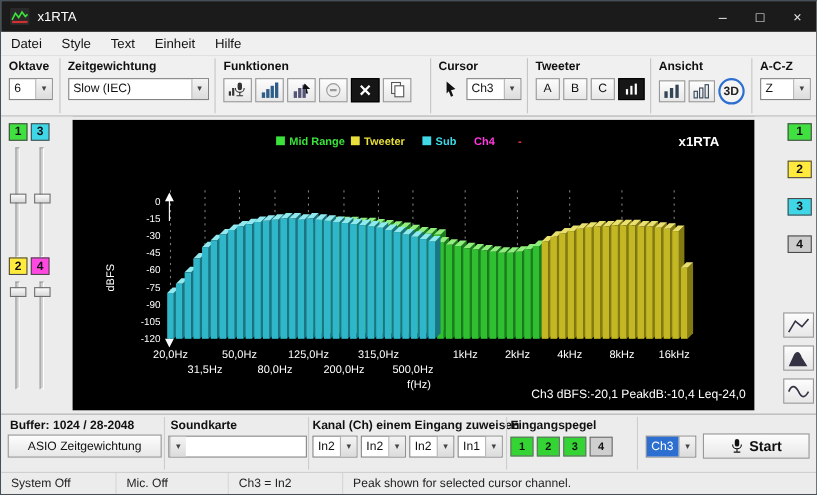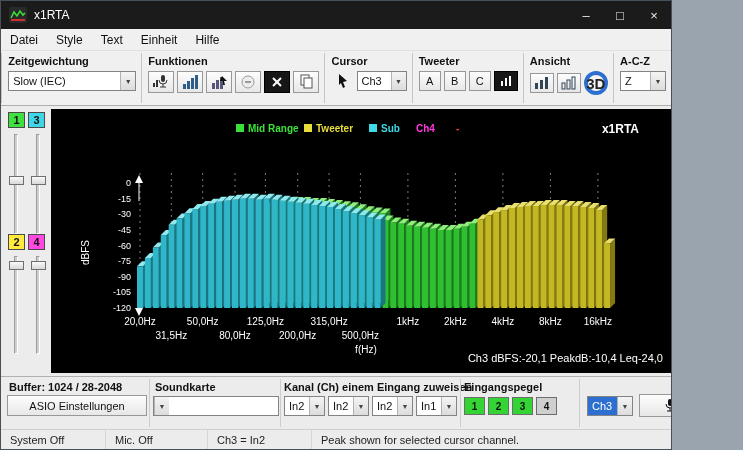--- a/index.html
+++ b/index.html
@@ -1,18 +1,18 @@
 <!DOCTYPE html>
 <html><head>
 <meta charset="utf-8">
 <style>
   * { box-sizing: border-box; margin: 0; padding: 0; }
   html,body { background:#9aa4ae; }
   #app {
-    position: relative; width: 672px; height: 450px;
+    position: relative; width: 743px; height: 450px;
     border: 1px solid #46505a; background: #ececec;
     font-family: "Liberation Sans", sans-serif; overflow: hidden;
   }
   
   #titlebar { position:absolute; top:0; left:0; right:0; height:28px;
     background:#1b1b1b; display:flex; align-items:center; color:#fff; }
   #titlebar .app-icon { width:18px; height:16px; margin:0 7px 0 8px; }
   #titlebar .title { font-size:12px; }
   #titlebar .spacer { flex:1; }
   .win-btn { width:34px; height:28px; display:flex; align-items:center; justify-content:center;
@@ -63,22 +63,22 @@
     font-size:10px; font-weight:bold; color:#111; display:flex; align-items:center; justify-content:center; }
   #start-btn { position:absolute; left:638px; top:17px; width:97px; height:23px; gap:5px;
     font-size:13px; font-weight:bold; }
   
   #statusbar { position:absolute; top:428px; left:0; right:0; bottom:0; background:#ececec;
     border-top:1px solid #cfcfcf; display:flex; }
   .sb-cell { height:100%; display:flex; align-items:center; padding:0 9px; font-size:11px; color:#222;
     border-right:1px solid #d6d6d6; white-space:nowrap; }
   .sb-cell:last-child { border-right:none; flex:1; }
   .c1{width:105px}.c2{width:102px}.c3{width:104px}
-  .round3d { width:24px; height:24px; border-radius:50%; border:4px solid #be185d;
-    background:#f4f4f4; font-size:15px; font-weight:bold; color:#222;
+  .round3d { width:24px; height:24px; border-radius:50%; border:2px solid #be185d;
+    background:#f4f4f4; font-size:11px; font-weight:bold; color:#222;
     display:flex; align-items:center; justify-content:center; }
 </style>
 </head>
 <body>
 
 <div id="app">
 
   <div id="titlebar">
     <svg class="app-icon" viewBox="0 0 18 16">
       <rect x="0" y="0" width="18" height="16" rx="2" fill="#2a2a2a"></rect>
@@ -95,20 +95,29 @@
   <div id="menubar">
     <span class="menu-item">Datei</span>
     <span class="menu-item">Style</span>
     <span class="menu-item">Text</span>
     <span class="menu-item">Einheit</span>
     <span class="menu-item">Hilfe</span>
   </div>
 
   <div id="toolbar">
 
+    <div class="tb-grp g-oktave">
+      <div class="grp-label">Oktave</div>
+      <div class="grp-row">
+        <div class="combo" style="width:40px">
+          <span class="val">6</span>
+          <span class="arrow">▼</span>
+        </div>
+      </div>
+    </div>
     <div class="tb-sep"></div>
 
     <div class="tb-grp g-zeit">
       <div class="grp-label">Zeitgewichtung</div>
       <div class="grp-row">
         <div class="combo" style="width:128px">
           <span class="val">Slow (IEC)</span>
           <span class="arrow">▼</span>
         </div>
       </div>
@@ -559,21 +568,21 @@
     <div class="b-label" style="left:8px">Buffer: 1024 / 28-2048</div>
     <div class="b-label" style="left:154px">Soundkarte</div>
     <div class="b-label" style="left:283px">Kanal (Ch) einem Eingang zuweisen</div>
     <div class="b-label" style="left:463px">Eingangspegel</div>
 
     <div class="b-sep" style="left:148px"></div>
     <div class="b-sep" style="left:279px"></div>
     <div class="b-sep" style="left:459px"></div>
     <div class="b-sep" style="left:578px"></div>
 
-    <div class="btn" style="position:absolute;left:6px;top:18px;width:140px;height:21px">ASIO Einstellungen</div>
+    <div class="btn" style="position:absolute;left:6px;top:18px;width:140px;height:21px">ASIO Zeitgewichtung</div>
 
     <div class="combo" style="position:absolute;left:152px;top:19px;width:126px">
       <span class="arrow">▼</span>
     </div>
 
     <div class="combo" style="position:absolute;left:283px;top:19px;width:41px">
       <span class="val">In2</span>
       <span class="arrow">▼</span>
     </div>
     <div class="combo" style="position:absolute;left:327px;top:19px;width:41px">

